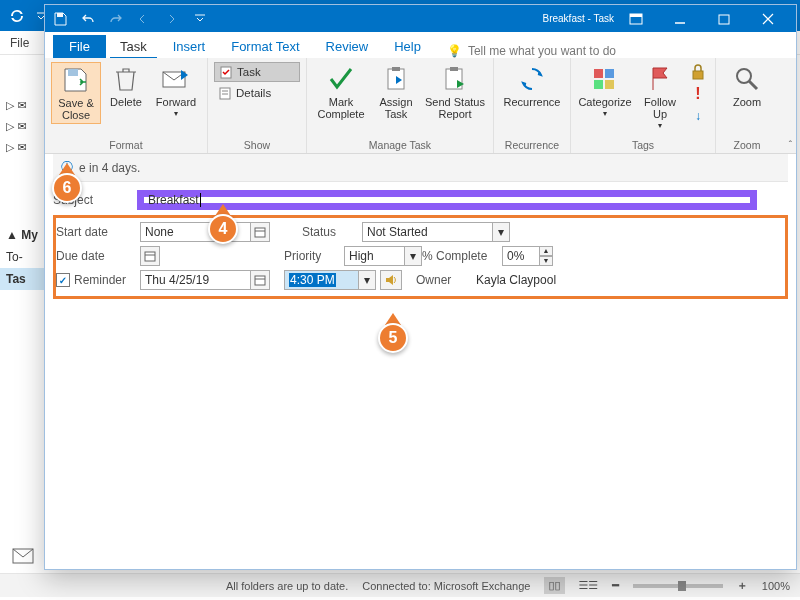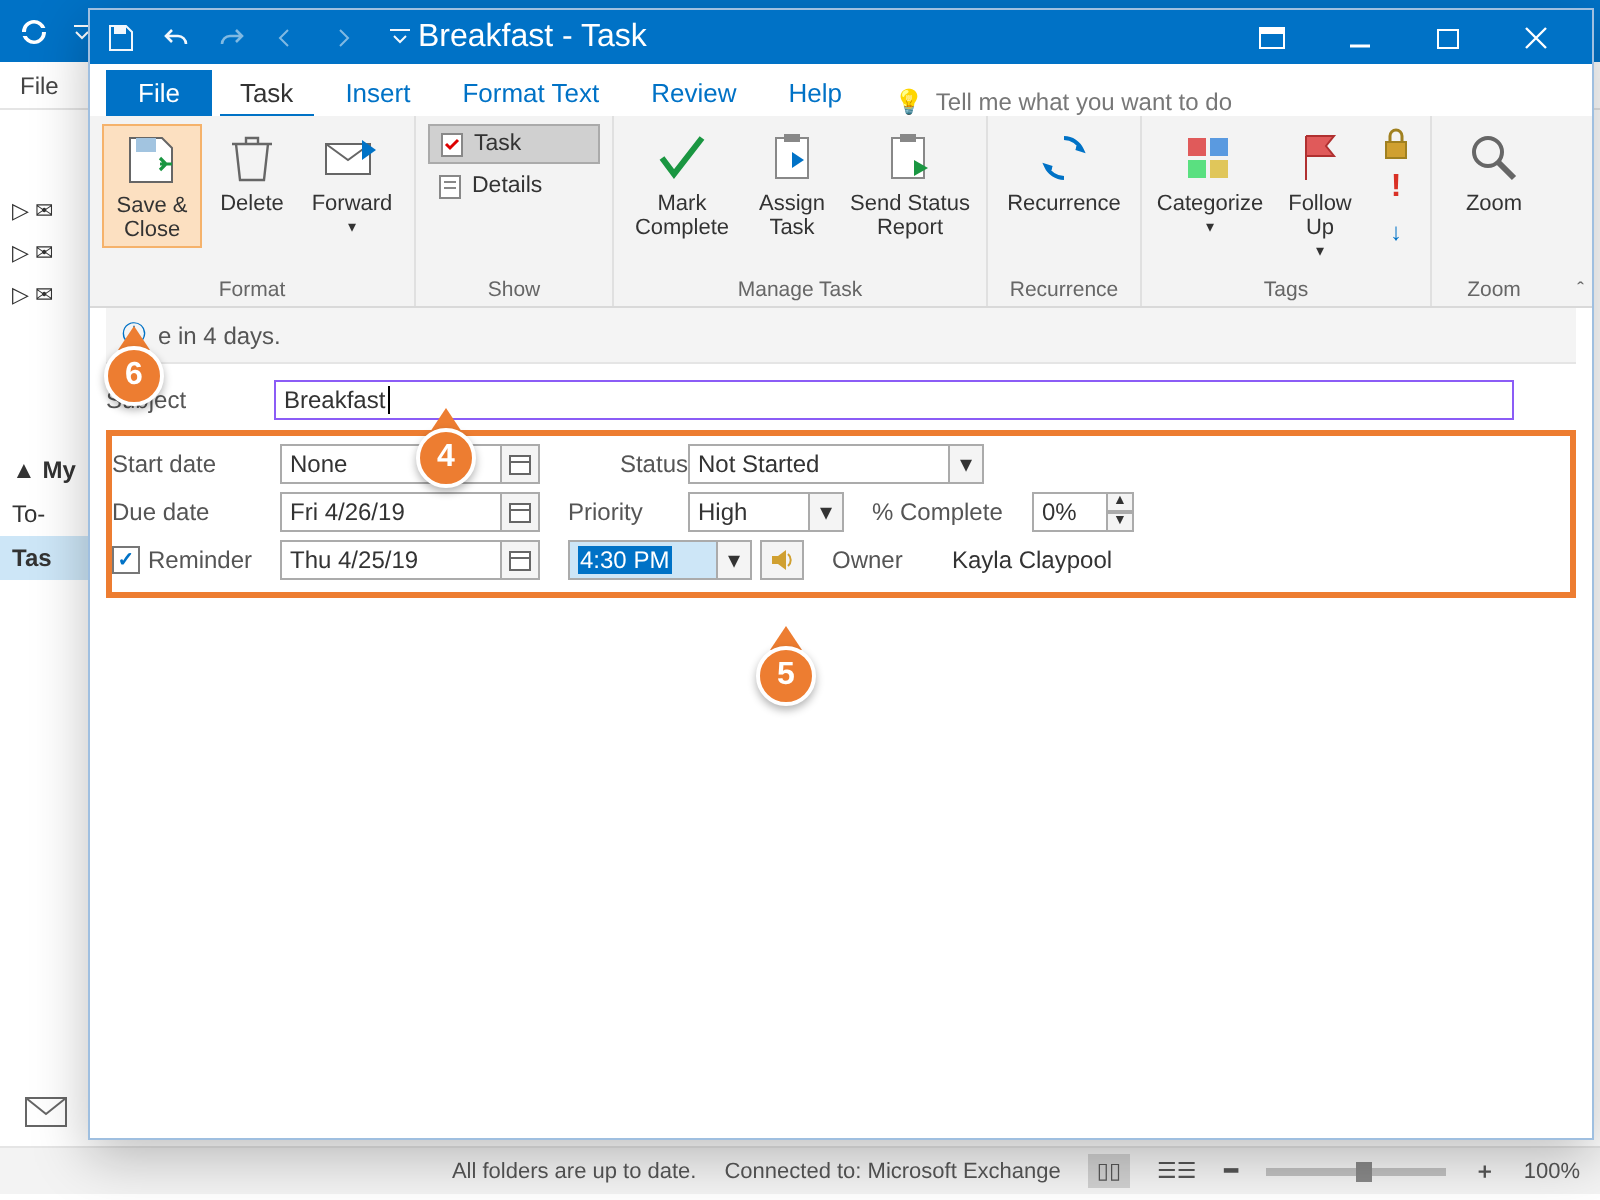--- a/index.html
+++ b/index.html
@@ -24,21 +24,21 @@
   .status-bar { position: absolute; bottom: 3px; left: 0; right: 0; height: 24px; background: #f3f3f3; border-top: 1px solid #e5e5e5; display: flex; align-items: center; padding: 0 10px; font-size: 11px; color: #555; gap: 14px; }
   .status-bar .spacer { flex: 1; }
   .status-bar .zoom-slider { width: 90px; height: 4px; background: #c0c0c0; position: relative; }
   .status-bar .zoom-slider::after { content:''; position:absolute; left:50%; top:-3px; width:8px; height:10px; background:#888; }
 
   
   .task-win { position: absolute; left: 44px; top: 4px; right: 3px; bottom: 30px; background: #fff; border: 1px solid #9fbfe0; box-shadow: 0 8px 26px rgba(0,0,0,.25); }
   .task-titlebar { height: 27px; background: #0072c6; color: #fff; display: flex; align-items: center; padding: 0 6px; }
   .task-titlebar .qat { display: flex; align-items: center; gap: 10px; }
   .task-titlebar .qat .qbtn { width: 18px; height: 18px; display:flex; align-items:center; justify-content:center; opacity:.95;}
-  .task-titlebar .title-text { flex:1; text-align:left; font-size:16px; }
+  .task-titlebar .title-text { flex:1; text-align:right; font-size:10px; }
   .task-titlebar .win-controls { display:flex; }
   .task-titlebar .win-controls .wc { width: 44px; height: 27px; display:flex; align-items:center; justify-content:center; }
 
   .ribbon-tabs { height: 26px; display:flex; align-items:flex-end; padding: 0 8px; gap: 2px; background:#fff;}
   .ribbon-tabs .tab { padding: 4px 12px 4px; font-size: 13px; color: #0072c6; cursor: default; position:relative;}
   .ribbon-tabs .tab.file { background:#0072c6; color:#fff; border-radius: 0; padding: 4px 16px;}
   .ribbon-tabs .tab.active { color:#333;}
   .ribbon-tabs .tab.active::after{ content:''; position:absolute; left:2px; right:2px; bottom:-1px; height:2px; background:#0072c6;}
   .ribbon-tabs .tellme { display:flex; align-items:center; gap:6px; color:#777; margin-left: 12px; font-size:12px;}
   .ribbon-tabs .bulb { color:#c9a400;}
@@ -55,21 +55,21 @@
   .smallbtn.active { background:#d0d0d0; border: 1px solid #aaa;}
   .ribbon .collapse { position:absolute; right:4px; bottom: 2px; font-size:10px; color:#666; }
 
   .body-area { position:absolute; top: 149px; left:0; right:0; bottom:0; background:#fff; padding: 0 8px 8px; }
 
   .info-bar { height: 28px; background: #f4f4f4; border-bottom: 1px solid #e5e5e5;  display:flex; align-items:center; padding: 0 8px; gap:6px; color:#555; font-size:12px;}
 
   .form { margin-top: 6px; }
   .row { display:flex; align-items:center; height: 24px; font-size: 12px; }
   .lbl { width: 84px; color:#555; }
-  .input { height: 20px; border: 1px solid #8b5cf6; background:#fff; display:flex; align-items:center; padding: 0 4px; font-size:12px; }
+  .input { height: 20px; border: 7px solid #8b5cf6; background:#fff; display:flex; align-items:center; padding: 0 4px; font-size:12px; }
   .subject-input { width: 620px; }
   .details-block { border: 3px solid #ed7d31; margin-top: 3px; padding: 2px 0 4px;}
 
   .date-field { width: 130px; display:flex; }
   .date-field .dval { flex:1; border:1px solid #ababab; border-right:none; height: 20px; display:flex; align-items:center; padding:0 4px; background:#fff;}
   .date-field .dbtn { width: 20px; height: 20px; border:1px solid #ababab; display:flex; align-items:center; justify-content:center; background:#f4f4f4;}
 
   .combo { display:flex; }
   .combo .cval { border:1px solid #ababab; border-right:none; height: 20px; display:flex; align-items:center; padding: 0 4px; background:#fff;}
   .combo .cbtn { width: 18px; height:20px; border:1px solid #ababab; display:flex; align-items:center; justify-content:center; background:#f4f4f4;}
@@ -433,44 +433,43 @@
           <div class="lbl">Start date</div>
           <div class="date-field">
             <div class="dval">None</div>
             <div class="dbtn">
                 <svg width="12" height="12" viewBox="0 0 12 12">
                   <rect x="1" y="2" width="10" height="9" stroke="#666" fill="#fff"></rect>
                   <line x1="1" y1="5" x2="11" y2="5" stroke="#666"></line>
                 </svg>
               </div>
           </div>
-          <div class="lbl" style="width:60px; margin-left:14px;text-align:right;">Status</div>
+          <div class="lbl" style="width:60px; margin-left:32px;">Status</div>
           <div class="combo">
             <div class="cval" style="width:130px">Not Started</div>
             <div class="cbtn">▾</div>
           </div>
         </div>
 
         <div class="row">
           <div class="lbl">Due date</div>
           <div class="date-field">
-            <div class="dval">Fri 4/26/19</div>
             <div class="dbtn">
                 <svg width="12" height="12" viewBox="0 0 12 12">
                   <rect x="1" y="2" width="10" height="9" stroke="#666" fill="#fff"></rect>
                   <line x1="1" y1="5" x2="11" y2="5" stroke="#666"></line>
                 </svg>
               </div>
           </div>
           <div class="lbl" style="width:60px; margin-left:14px;">Priority</div>
           <div class="combo">
             <div class="cval" style="width:60px">High</div>
             <div class="cbtn">▾</div>
           </div>
-          <div class="lbl" style="width:80px; margin-left:14px;">% Complete</div>
+          <div class="lbl" style="width:80px; ">% Complete</div>
           <div class="stepper">
             <div class="sval">0%</div>
             <div class="sbtns">
                 <div>▲</div>
                 <div>▼</div>
               </div>
           </div>
         </div>
 
         <div class="row">

